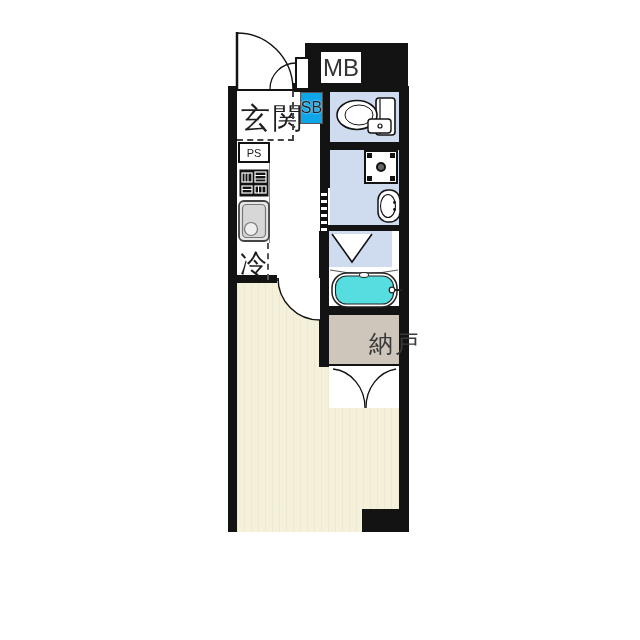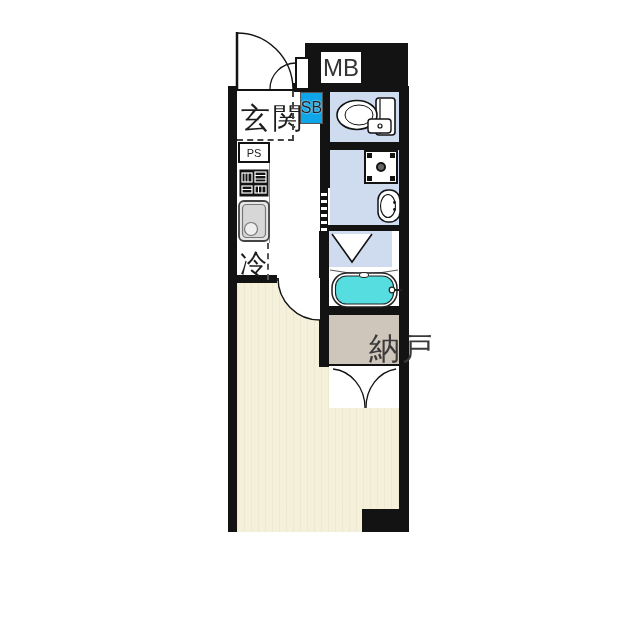--- a/index.html
+++ b/index.html
@@ -70,21 +70,21 @@
   <div class="lbl" style="left:241px;top:99px;font-size:29px;letter-spacing:3px;color:#1d1d1d;">玄関</div>
 
   <div class="abs" style="left:292px;top:91px;width:0;height:50px;border-left:2px dashed #444;"></div>
   <div class="abs" style="left:237px;top:139px;width:57px;height:0;border-top:2px dashed #444;"></div>
 
   <div class="abs" style="left:269px;top:163px;width:0;height:80px;border-left:1.5px solid #8a8a8a;"></div>
   <div class="abs" style="left:267px;top:243px;width:0;height:37px;border-left:2px dashed #555;"></div>
 
   <div class="lbl" style="left:240px;top:246px;font-size:27px;color:#1d1d1d;">冷</div>
 
-  <div class="lbl" style="left:329px;top:328px;width:70px;text-align:center;font-size:31px;letter-spacing:2px;color:#3a3a3a;padding-left:40px;">納戸</div>
+  <div class="lbl" style="left:329px;top:328px;width:70px;text-align:center;font-size:24px;letter-spacing:2px;color:#3a3a3a;padding-left:40px;">納戸</div>
 
 
 
   <svg class="abs" style="left:239px;top:169px;" width="30" height="28" viewBox="0 0 30 28">
     <rect x="0.5" y="0.5" width="29" height="27" fill="#131313"></rect>
     <rect x="3" y="4" width="10" height="9" fill="none" stroke="#fff" stroke-width="1.2"></rect>
     <line x1="6" y1="4" x2="6" y2="13" stroke="#fff" stroke-width="1"></line>
     <line x1="9" y1="4" x2="9" y2="13" stroke="#fff" stroke-width="1"></line>
     <rect x="16" y="3" width="11" height="10" fill="none" stroke="#fff" stroke-width="1.2"></rect>
     <line x1="16" y1="6.5" x2="27" y2="6.5" stroke="#fff" stroke-width="1"></line>

